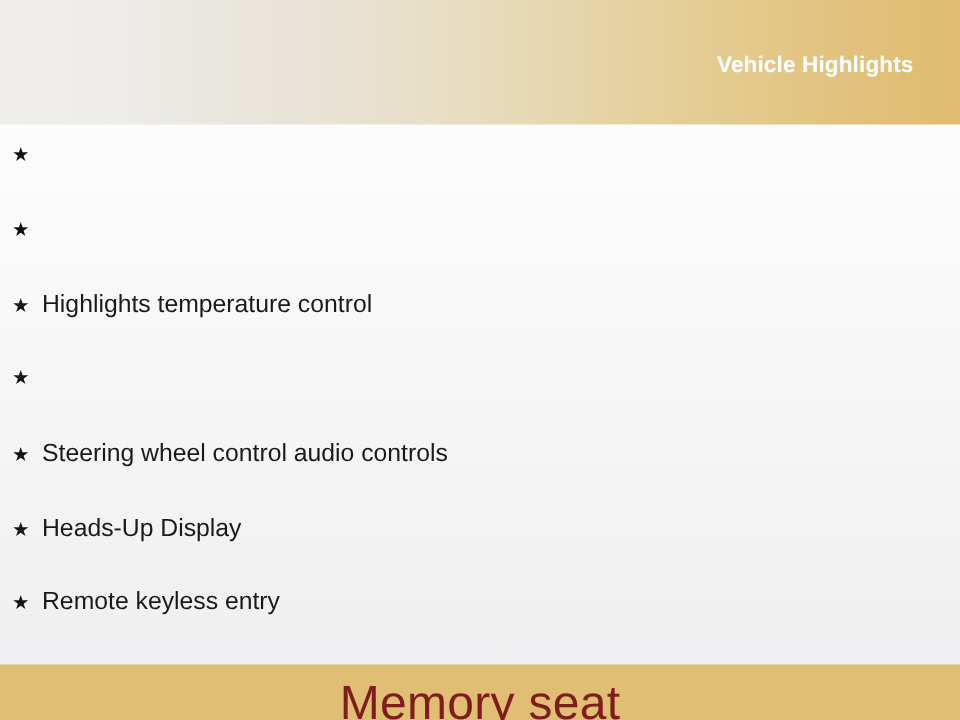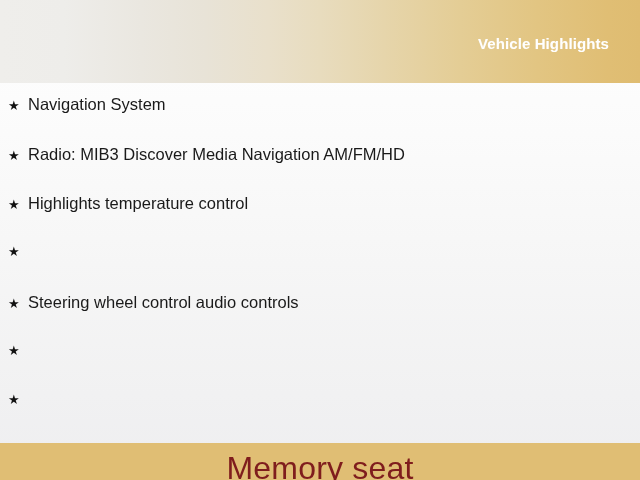--- a/index.html
+++ b/index.html
@@ -110,48 +110,48 @@
 <div class="slide">
 
   <div class="header">
     <div class="header-title">Vehicle Highlights</div>
   </div>
 
   <ul class="features">
 
     <li class="feature-row">
       <span class="feature-bullet">★</span>
-      <span class="feature-text">Navigation System</span>
     </li>
 
     <li class="feature-row">
       <span class="feature-bullet">★</span>
-      <span class="feature-text">Radio: MIB3 Discover Media Navigation AM/FM/HD</span>
     </li>
 
     <li class="feature-row">
       <span class="feature-bullet">★</span>
       <span class="feature-text">Highlights temperature control</span>
     </li>
 
     <li class="feature-row">
       <span class="feature-bullet">★</span>
     </li>
 
     <li class="feature-row">
       <span class="feature-bullet">★</span>
       <span class="feature-text">Steering wheel control audio controls</span>
     </li>
 
     <li class="feature-row">
       <span class="feature-bullet">★</span>
+      <span class="feature-text">Heads-Up Display</span>
     </li>
 
     <li class="feature-row">
       <span class="feature-bullet">★</span>
+      <span class="feature-text">Remote keyless entry</span>
     </li>
 
   </ul>
 
   <div class="footer">
     <div class="footer-text">Memory seat</div>
   </div>
 
 </div>
 

